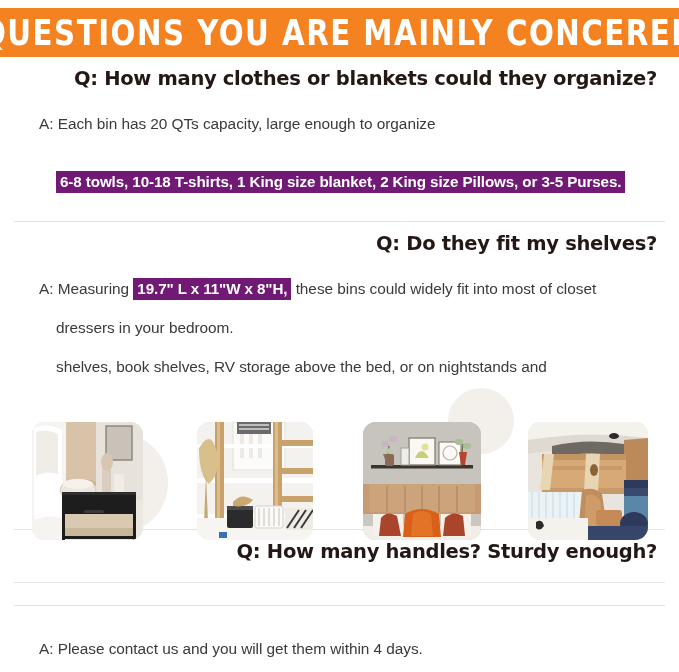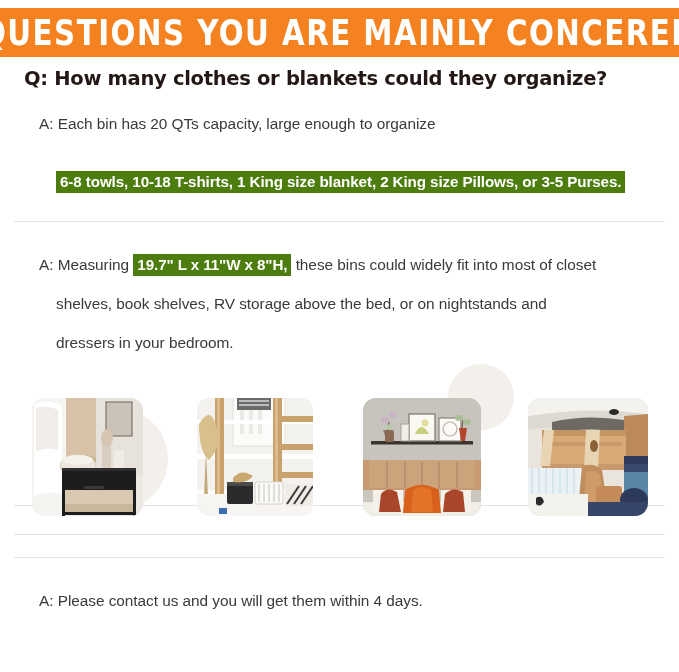--- a/index.html
+++ b/index.html
@@ -70,36 +70,37 @@
 
   .q-line {
     color: #231815;
     font-family: "DejaVu Sans", sans-serif;
     font-weight: bold;
     font-size: 19.5px;
     line-height: 24px;
     letter-spacing: -0.3px;
     margin: 0;
     white-space: nowrap;
+    text-align: right;
   }
 
   .a-line {
     color: #3a3a3a;
     font-family: Liberation Sans, sans-serif;
     font-size: 15.4px;
     line-height: 24px;
     letter-spacing: -0.05px;
     margin: 15px;
   }
   .a-indent {
     padding-left: 17px;
   }
 
   .hl {
-    background: #4d7c0f;
+    background: #701a75;
     color: #ffffff;
     font-weight: bold;
     padding: 2px 4px 3px 4px;
     font-size: 15.2px;
     letter-spacing: -0.1px;
     white-space: nowrap;
     box-decoration-break: clone;
     -webkit-box-decoration-break: clone;
   }
 
@@ -149,24 +150,25 @@
       <div class="sp4"></div>
       <p class="a-line a-indent">
         <span class="hl">6-8 towls, 10-18 T-shirts, 1 King size blanket, 2 King size Pillows, or 3-5 Purses.</span>
       </p>
     </div>
     <div class="sp12"></div>
     <div class="divider"></div>
 
     <div class="sp10"></div>
     <div class="qa-block">
+      <p class="q-line">Q: Do they fit my shelves?</p>
       <div class="sp6"></div>
       <p class="a-line"><span>A: Measuring </span><span class="hl">19.7" L x 11"W x 8"H,</span><span> these bins could widely fit into most of closet</span></p>
+      <p class="a-line a-indent">dressers in your bedroom.</p>
       <p class="a-line a-indent">shelves, book shelves, RV storage above the bed, or on nightstands and</p>
-      <p class="a-line a-indent">dressers in your bedroom.</p>
     </div>
 
     <div class="photo-strip">
 
       <div class="deco-circle" style="left:66px; top:38px; width:102px; height:102px;"></div>
       <div class="deco-circle" style="left:448px; top:-6px; width:66px; height:66px;"></div>
 
       <div class="photo" style="left:32px; top:28px; width:111px; height:118px;">
         <svg width="111" height="118" viewBox="0 0 111 118">
           <rect width="111" height="118" fill="#EDE8E2"></rect>
@@ -317,20 +319,21 @@
           <rect x="0" y="96" width="60" height="22" fill="#F4F2ED"></rect>
           <path d="M8 100 Q14 96 16 104 Q12 110 8 106 Z" fill="#2b2b2b"></path>
         </svg>
       </div>
     </div>
 
     <div class="divider"></div>
 
     <div class="sp10"></div>
     <div class="qa-block">
+      <p class="q-line">Q: How many handles? Sturdy enough?</p>
       <div class="sp6"></div>
     </div>
     <div class="sp12"></div>
     <div class="divider"></div>
 
     <div class="sp10"></div>
     <div class="sp12"></div>
     <div class="divider"></div>
 
     <div class="sp10"></div>

